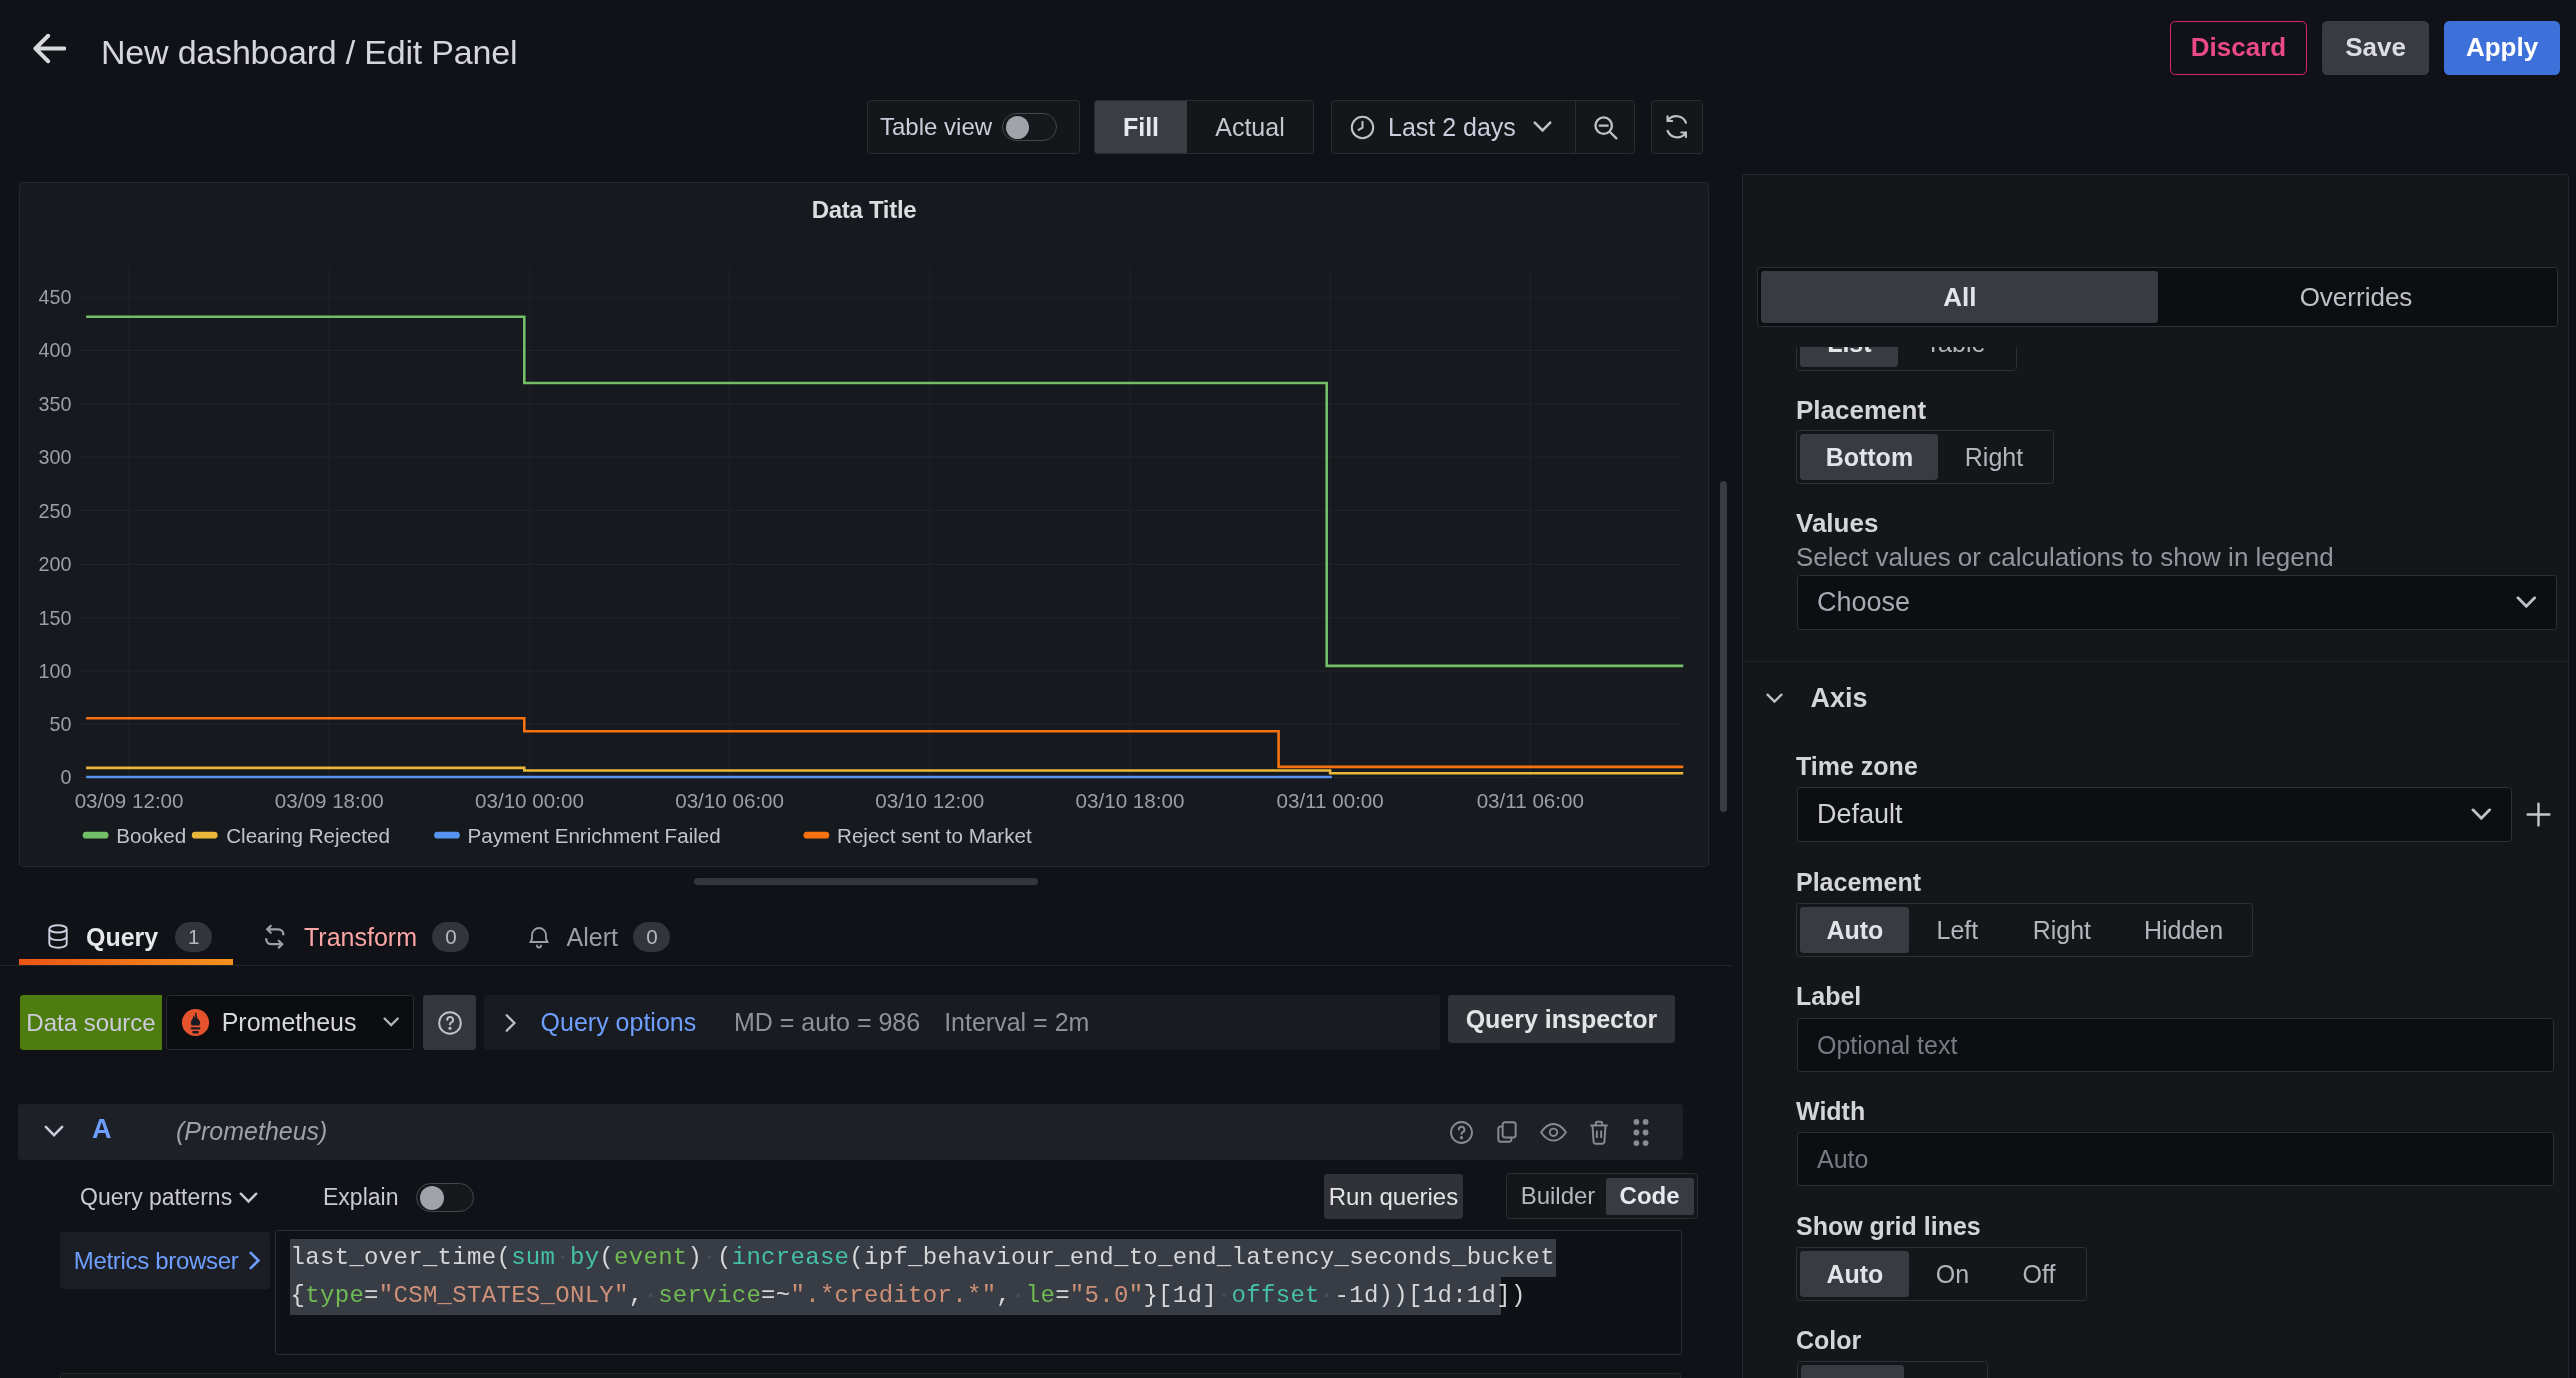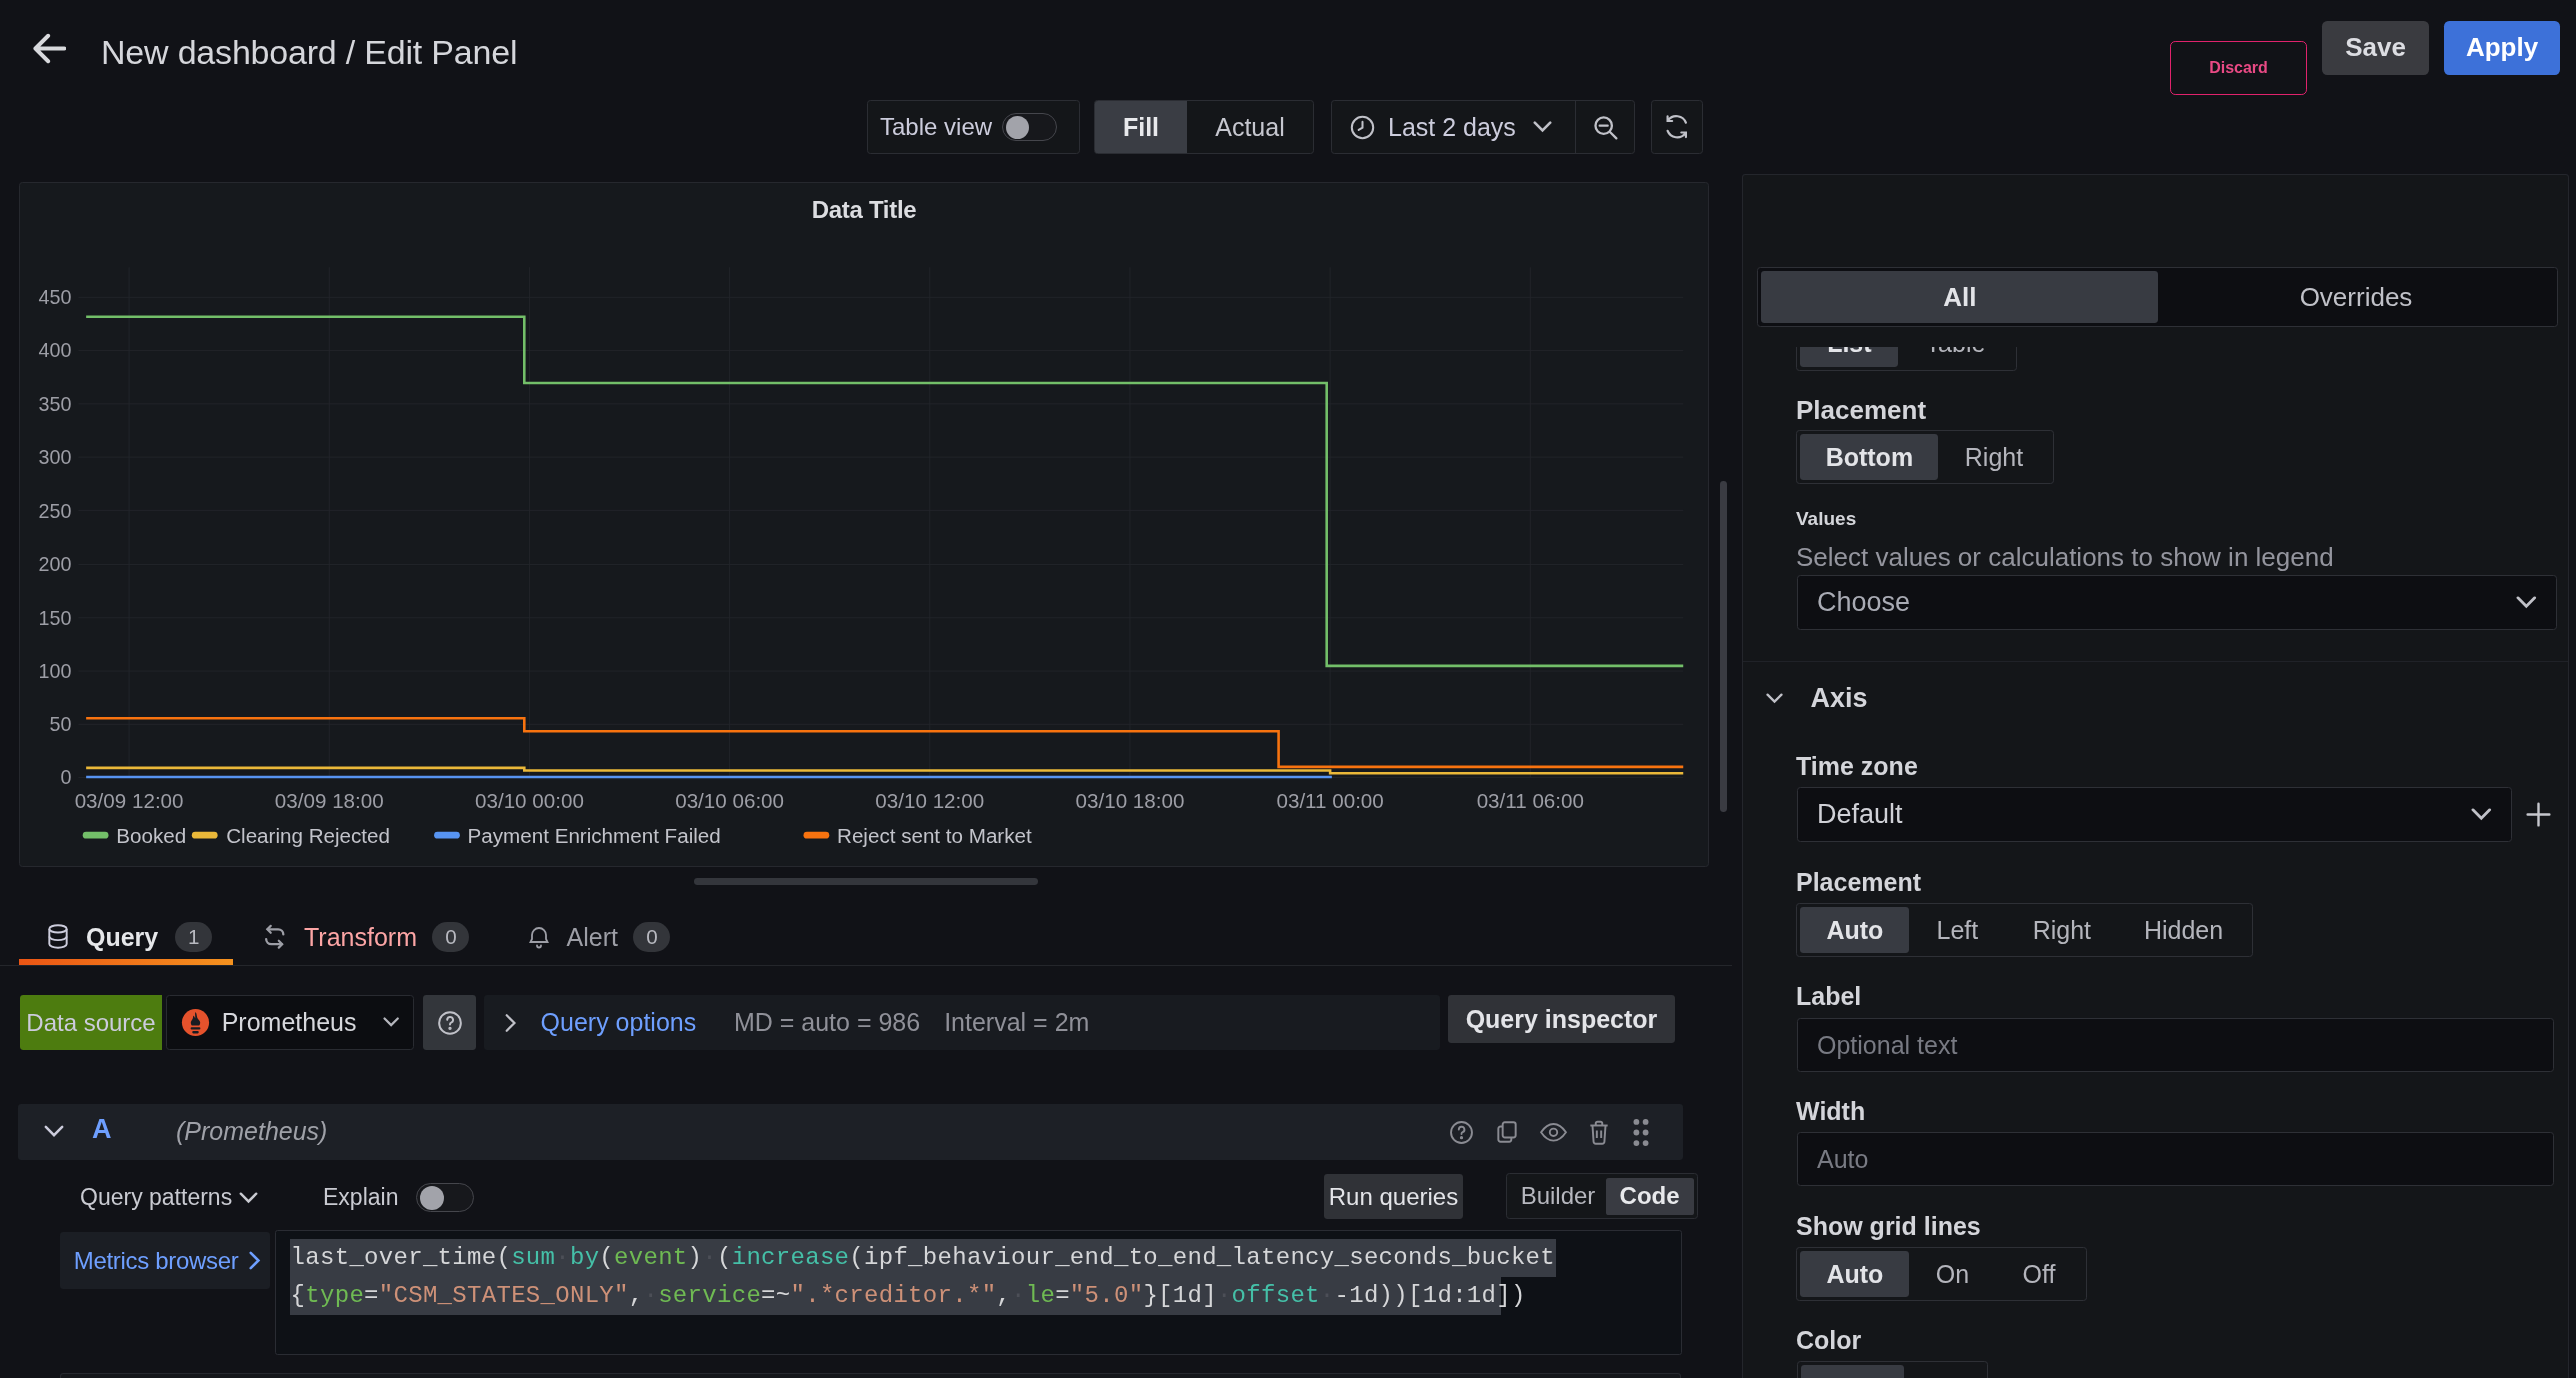--- a/index.html
+++ b/index.html
@@ -18,21 +18,21 @@
 </style>
 </head>
 <body>
 <div id="root">
 
   <svg class="abs" style="left:32px;top:33px" width="34" height="31" viewBox="0 0 40 36">
     <path d="M19 3 L4 18 L19 33 M4 18 H38" stroke="#d8d9dd" stroke-width="4.6" fill="none" stroke-linecap="round" stroke-linejoin="round"></path>
   </svg>
   <div class="abs" style="left:101px;top:33px;font-size:34px;letter-spacing:-0.2px;color:#d5d6db;">New dashboard / Edit Panel</div>
 
-  <div class="abs btn" style="left:2170px;top:20.6px;width:137px;height:54px;border:1.7px solid #e0226c;border-radius:5.2px;color:#ea4a85;font-size:16px;font-weight:600;margin-top:20px;">Discard</div>
+  <div class="abs btn" style="left:2170px;top:20.6px;width:137px;height:54px;border:1.7px solid #e0226c;border-radius:5.2px;color:#ea4a85;font-size:26px;font-weight:600;">Discard</div>
   <div class="abs btn" style="left:2322px;top:20.6px;width:107px;height:54px;background:#3a3b40;border-radius:5.2px;color:#dcdde2;font-size:26px;font-weight:600;">Save</div>
   <div class="abs btn" style="left:2444px;top:20.6px;width:116px;height:54px;background:#3d71d9;border-radius:5.2px;color:#ffffff;font-size:26px;font-weight:600;">Apply</div>
 
   <div class="abs fx" style="left:867px;top:100px;width:213px;height:54px;border:0.9px solid #2b2d33;border-radius:3.4px;background:#141619;padding:0 12px;gap:10.3px;">
     <span style="font-size:24px;color:#ccccdc;">Table view</span>
     <span style="position:relative;display:inline-block;width:55px;height:28px;background:#17181c;border:0.9px solid #45464c;border-radius:14.6px;">
       <span style="position:absolute;left:2.6px;top:1.7px;width:23px;height:23px;border-radius:50%;background:#a2a3aa;"></span>
     </span>
   </div>
 
@@ -284,21 +284,21 @@
       <div class="seg" style="flex:1;font-size:25px;color:#b4b5bc;">Table</div>
     </div>
   </div>
 
   <div class="abs" style="left:1796px;top:395px;font-size:26px;font-weight:700;color:#d4d5da;">Placement</div>
   <div class="abs radioc" style="left:1796px;top:430px;width:258px;height:54px;background:transparent;">
     <div class="seg on" style="width:138px;font-size:25px;">Bottom</div>
     <div class="seg" style="flex:1;font-size:25px;color:#b4b5bc;">Right</div>
   </div>
 
-  <div class="abs" style="left:1796px;top:508px;font-size:19px;font-weight:700;color:#d4d5da;">Values</div>
+  <div class="abs" style="left:1796px;top:508px;font-size:26px;font-weight:700;color:#d4d5da;">Values</div>
   <div class="abs" style="left:1796px;top:542px;font-size:26px;color:#94959e;">Select values or calculations to show in legend</div>
   <div class="abs fx inp" style="left:1797px;top:575px;width:760px;height:55px;padding:0 19px;">
     <span style="font-size:27px;color:#a9abb4;">Choose</span>
     <svg style="margin-left:auto;" width="20.6" height="13" viewBox="0 0 22 14">
         <path d="M2 2 L11 11 L20 2" stroke="#c0c1c8" stroke-width="3" fill="none" stroke-linecap="round"></path>
       </svg>
   </div>
 
   <div class="abs" style="left:1743px;top:661px;width:825px;height:0.9px;background:#202228;"></div>
 

